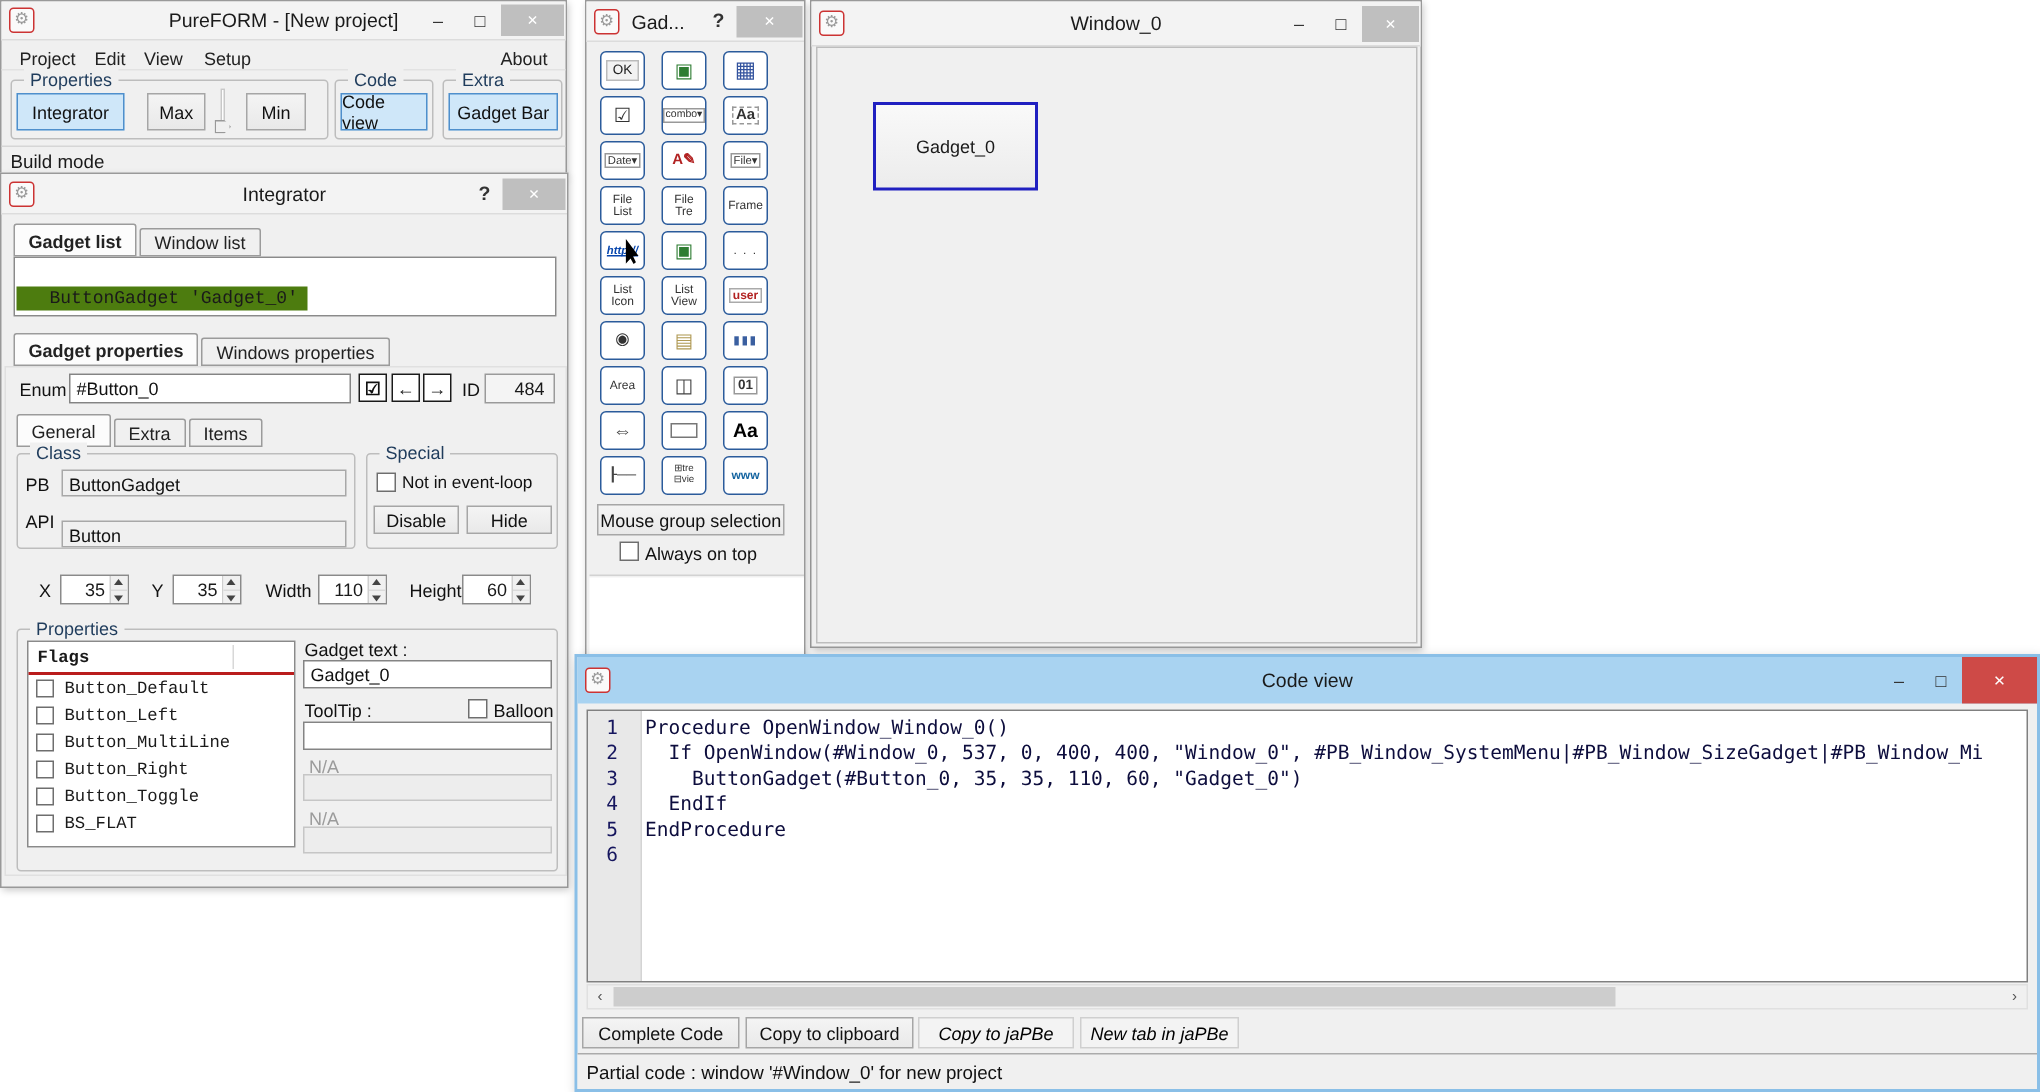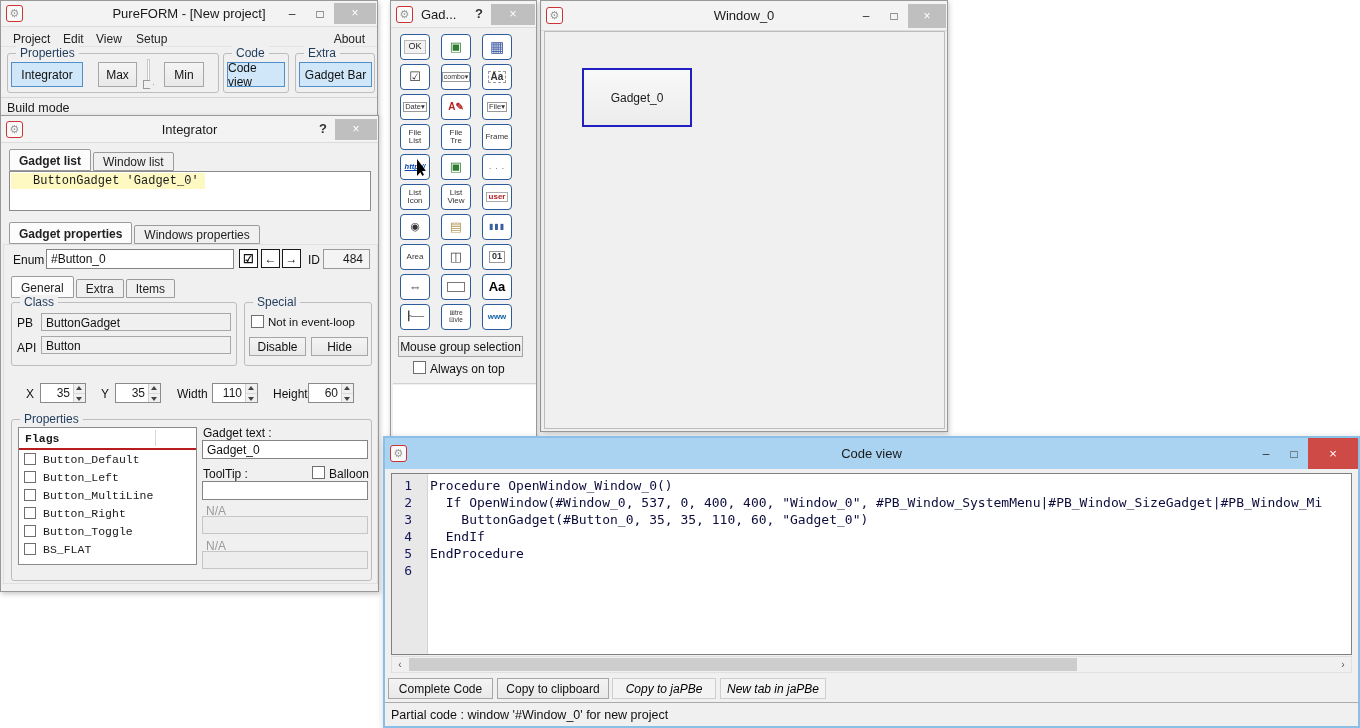--- a/index.html
+++ b/index.html
@@ -156,21 +156,21 @@
       <span class="cap help">?</span>
       <span class="cap close-gray">×</span>
     </span>
   </div>
 
   <div class="tabs" style="left:8px;top:33px;">
     <span class="tab active">Gadget list</span>
     <span class="tab">Window list</span>
   </div>
   <div class="listbox" style="left:8px;top:55px;width:362px;height:40px;">
-    <div class="mono" style="font-size:12px;background:#fef9c3;margin:1px 1px 0 1px;padding:1px 6px 1px 22px;width:fit-content;text-align:right;">ButtonGadget 'Gadget_0'</div>
+    <div class="mono" style="font-size:12px;background:#4d7c0f;margin:19px 1px 0 1px;padding:1px 6px 1px 22px;width:fit-content;text-align:right;">ButtonGadget 'Gadget_0'</div>
   </div>
 
   <div class="tabs" style="left:8px;top:106px;">
     <span class="tab active">Gadget properties</span>
     <span class="tab">Windows properties</span>
   </div>
   <div style="position:absolute;left:2px;top:128px;width:375px;height:340px;border:1px solid #e0e0e0;"></div>
 
   <span class="lbl" style="left:12px;top:137px;">Enum</span>
   <input class="tinput" style="left: 45px; top: 133px; width: 188px; height: 20px;" value="#Button_0">
@@ -185,21 +185,21 @@
     <span class="tab">Extra</span>
     <span class="tab">Items</span>
   </div>
 
   <div class="group" style="left:10px;top:186px;width:226px;height:64px;">
     <span class="legend">Class</span>
   </div>
   <span class="lbl" style="left:16px;top:200px;">PB</span>
   <div class="tinput ro" style="left:40px;top:197px;width:190px;height:18px;padding-top:2px;">ButtonGadget</div>
   <span class="lbl" style="left:16px;top:225px;">API</span>
-  <div class="tinput ro" style="left:40px;top:220px;width:190px;height:18px;padding-top:2px;">Button</div>
+  <div class="tinput ro" style="left:40px;top:231px;width:190px;height:18px;padding-top:2px;">Button</div>
 
   <div class="group" style="left:243px;top:186px;width:128px;height:64px;">
     <span class="legend">Special</span>
   </div>
   <span class="cb" style="left:250px;top:199px;"></span>
   <span class="lbl" style="left:267px;top:200px;font-size:11.5px;">Not in event-loop</span>
   <div class="btn" style="left:248px;top:221px;width:57px;height:19px;">Disable</div>
   <div class="btn" style="left:310px;top:221px;width:57px;height:19px;">Hide</div>
 
   <span class="lbl" style="left:25px;top:271px;">X</span>

